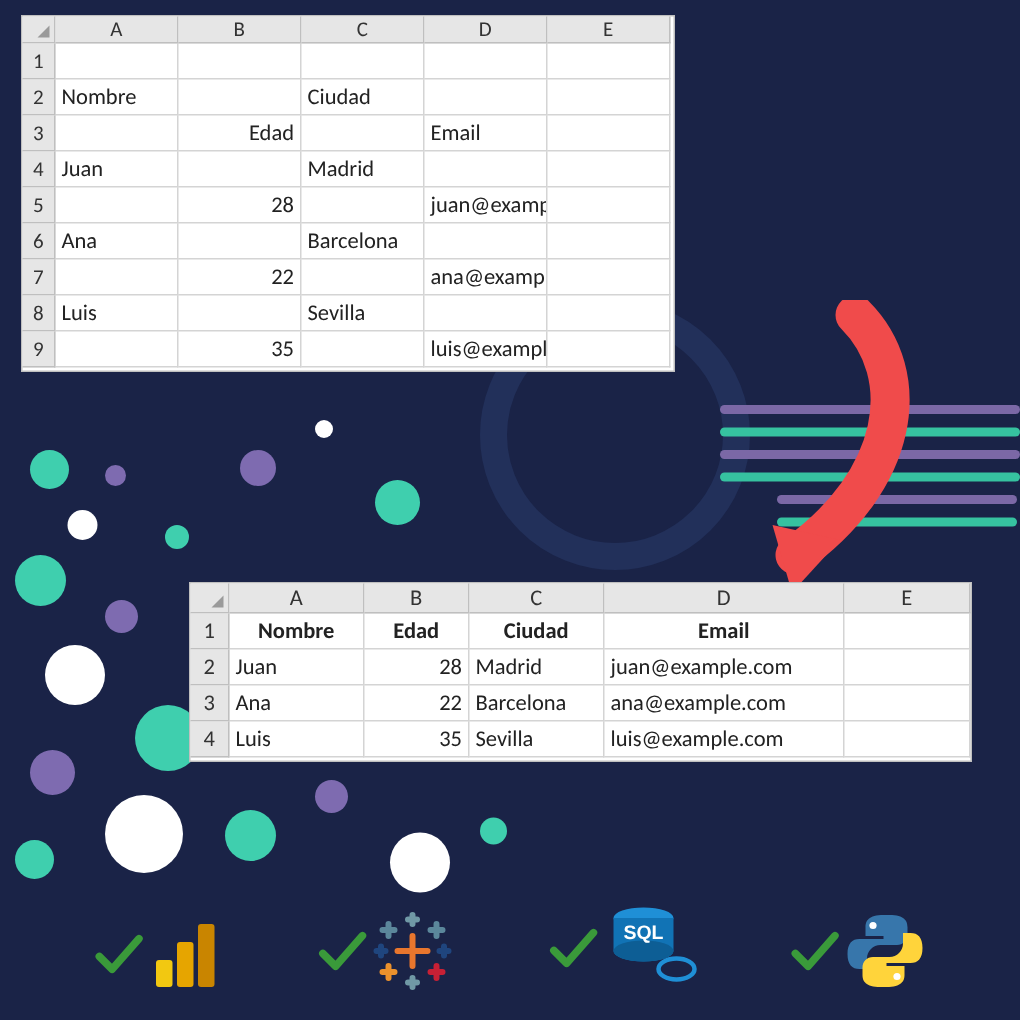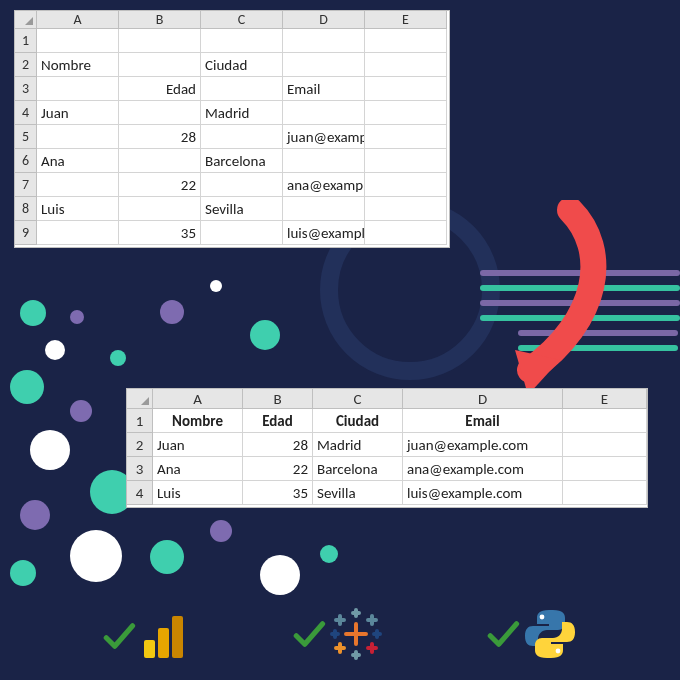--- a/index.html
+++ b/index.html
@@ -294,20 +294,32 @@
         <path d="M28 46 V52 M25 49 H31" stroke="#7099a6"></path>
         <path d="M4 28 H10 M7 25 V31" stroke="#1f457e"></path>
         <path d="M46 28 H52 M49 25 V31" stroke="#1f457e"></path>
       </g>
     </svg>
   </div>
   <div class="tool">
     <svg class="check" viewBox="0 0 40 40">
         <path d="M5 22 L15 32 L36 8" stroke="#3a9a3a" stroke-width="6" fill="none" stroke-linecap="round" stroke-linejoin="round"></path>
       </svg>
+    <svg width="64" height="60" viewBox="0 0 64 60">
+      <ellipse cx="28" cy="10" rx="20" ry="7" fill="#1f8fd6"></ellipse>
+      <path d="M8 10 V32 a20 7 0 0 0 40 0 V10" fill="#1173b5"></path>
+      <ellipse cx="28" cy="32" rx="20" ry="7" fill="#0d5e95"></ellipse>
+      <text x="28" y="24" text-anchor="middle" font-size="13" font-weight="700" fill="#fff" font-family="Arial">SQL</text>
+      <path d="M38 44 a12 7 0 1 0 24 0 a12 7 0 1 0 -24 0" fill="none" stroke="#1f8fd6" stroke-width="3"></path>
+    </svg>
+  </div>
+  <div class="tool">
+    <svg class="check" viewBox="0 0 40 40">
+        <path d="M5 22 L15 32 L36 8" stroke="#3a9a3a" stroke-width="6" fill="none" stroke-linecap="round" stroke-linejoin="round"></path>
+      </svg>
     <svg width="56" height="56" viewBox="0 0 56 56">
       <path d="M27 4c-10 0-12 4-12 8v6h12v2H11c-5 0-8 3-8 10s3 10 8 10h5v-7c0-5 4-9 9-9h11c4 0 7-3 7-7V12c0-4-2-8-12-8h-4z" fill="#3776ab"></path>
       <circle cx="20" cy="11" r="2.4" fill="#fff"></circle>
       <path d="M29 52c10 0 12-4 12-8v-6H29v-2h16c5 0 8-3 8-10s-3-10-8-10h-5v7c0 5-4 9-9 9H20c-4 0-7 3-7 7v5c0 4 2 8 12 8h4z" fill="#ffd43b"></path>
       <circle cx="36" cy="45" r="2.4" fill="#fff"></circle>
     </svg>
   </div>
 </div>
 
 </body></html>

